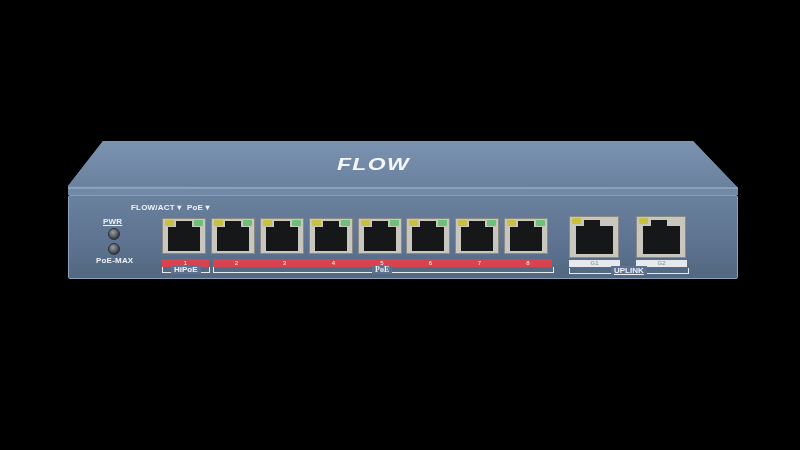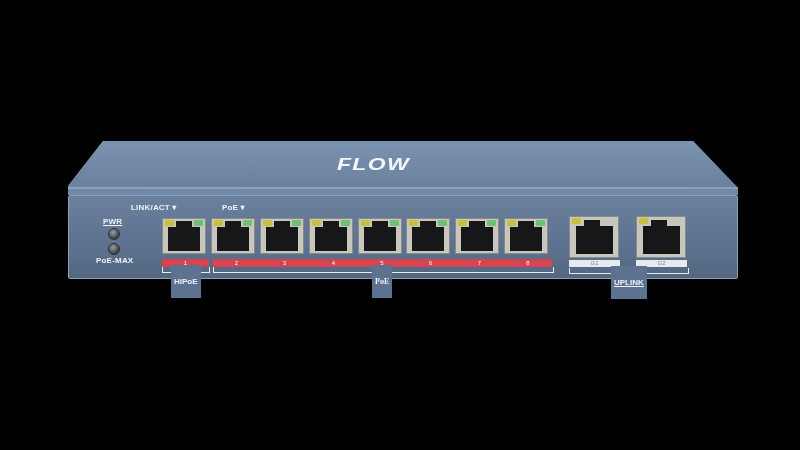--- a/index.html
+++ b/index.html
@@ -12,21 +12,21 @@
   .led{position:absolute;width:10px;height:10px;border-radius:50%;
     background:radial-gradient(circle at 40% 35%,#9aa0a6,#3a3f45 70%);border:1px solid #2a2f35;}
   .port{position:absolute;width:44px;height:36px;background:#c9c6bd;border:1px solid #8c8a84;box-sizing:border-box;}
   .port .jack{position:absolute;left:5px;top:8px;width:32px;height:24px;background:#151718;}
   .port .ledL{position:absolute;left:2px;top:1px;width:9px;height:6px;background:#c8c040;border-radius:1px;}
   .port .ledR{position:absolute;right:2px;top:1px;width:9px;height:6px;background:#6cc07a;border-radius:1px;}
   .port .jack::before{content:"";position:absolute;left:8px;top:-6px;width:16px;height:7px;background:#151718;}
   .pnum{position:absolute;height:8px;background:#d9424f;color:#fff;font-size:6px;text-align:center;line-height:8px;}
   .ubox{position:absolute;height:7px;background:#e6e9ee;color:#7a8594;font-size:6px;text-align:center;line-height:7px;}
   .bracket{position:absolute;border:1px solid #e8ecf2;border-top:none;height:5px;}
-  .glabel{position:absolute;color:#eef2f7;font-size:8px;font-weight:bold;background:#5c7290;padding:12px 3px;}
+  .glabel{position:absolute;color:#eef2f7;font-size:8px;font-weight:bold;background:#5c7290;padding:0 3px;}
   .logo{position:absolute;left:337px;top:155px;color:#f4f6f9;font-size:17px;font-weight:bold;font-style:italic;letter-spacing:1px;transform:scaleX(1.35);transform-origin:left;}
 </style>
 </head>
 <body>
 
 <svg class="top-face" viewBox="0 0 800 450">
   <polygon points="103,141 693,141 738,188 738,195 68,195 68,186" fill="#7189a6"></polygon>
   <polygon points="103,141 693,141 738,188 68,186" fill="url(#g)"></polygon>
   <defs>
       <linearGradient id="g" x1="0" y1="0" x2="0" y2="1">
@@ -39,22 +39,22 @@
 
 <div class="logo">FLOW</div>
 
 <div class="front"></div>
 
 <div class="lbl" style="left:103px;top:217px;text-decoration:underline;">PWR</div>
 <div class="led" style="left:108px;top:228px;"></div>
 <div class="led" style="left:108px;top:243px;"></div>
 <div class="lbl" style="left:96px;top:256px;text-align:center;">PoE-MAX</div>
 
-<div class="lbl" style="left:131px;top:203px;">LINK/ACT ▾</div>
-<div class="lbl" style="left:187px;top:203px;margin-left:35px;">PoE ▾</div>
+<div class="lbl" style="left:131px;top:203px;">FLOW/ACT ▾</div>
+<div class="lbl" style="left:187px;top:203px;">PoE ▾</div>
 
 <div class="port" style="left:162px;top:218px;">
     <div class="ledL"></div>
     <div class="ledR"></div>
     <div class="jack"></div>
   </div>
 <div class="port" style="left:211px;top:218px;">
     <div class="ledL"></div>
     <div class="ledR"></div>
     <div class="jack"></div>

